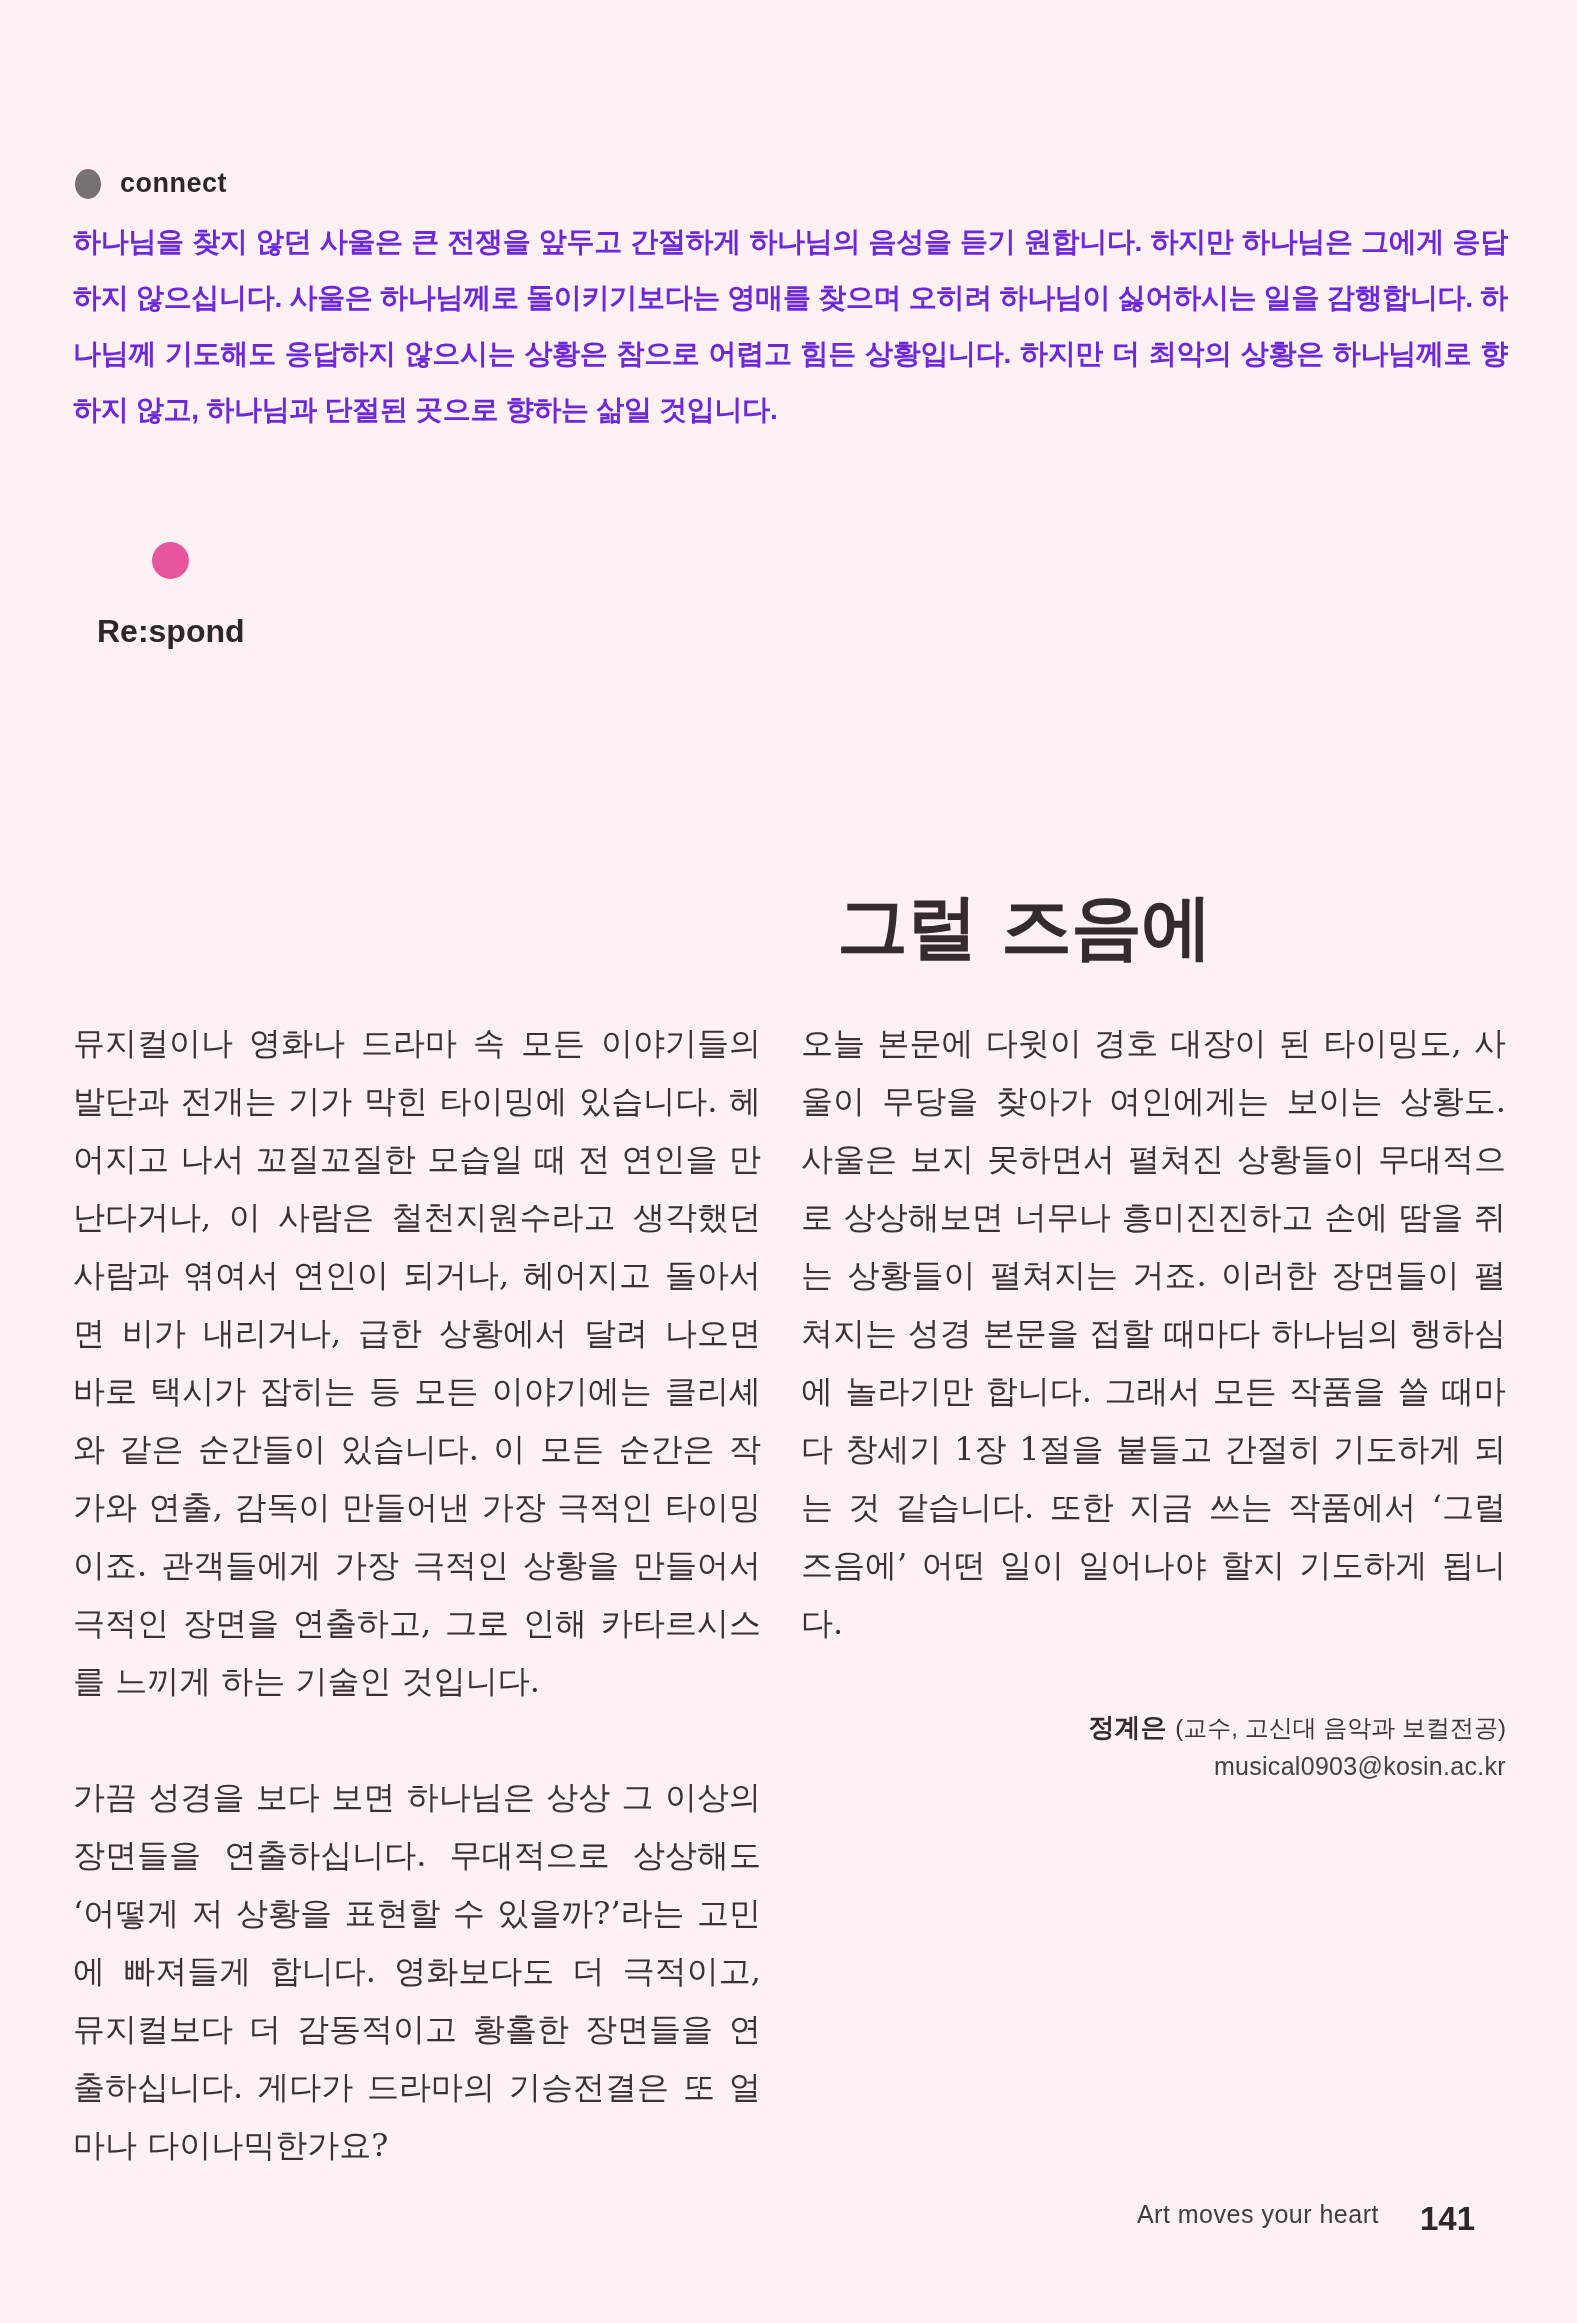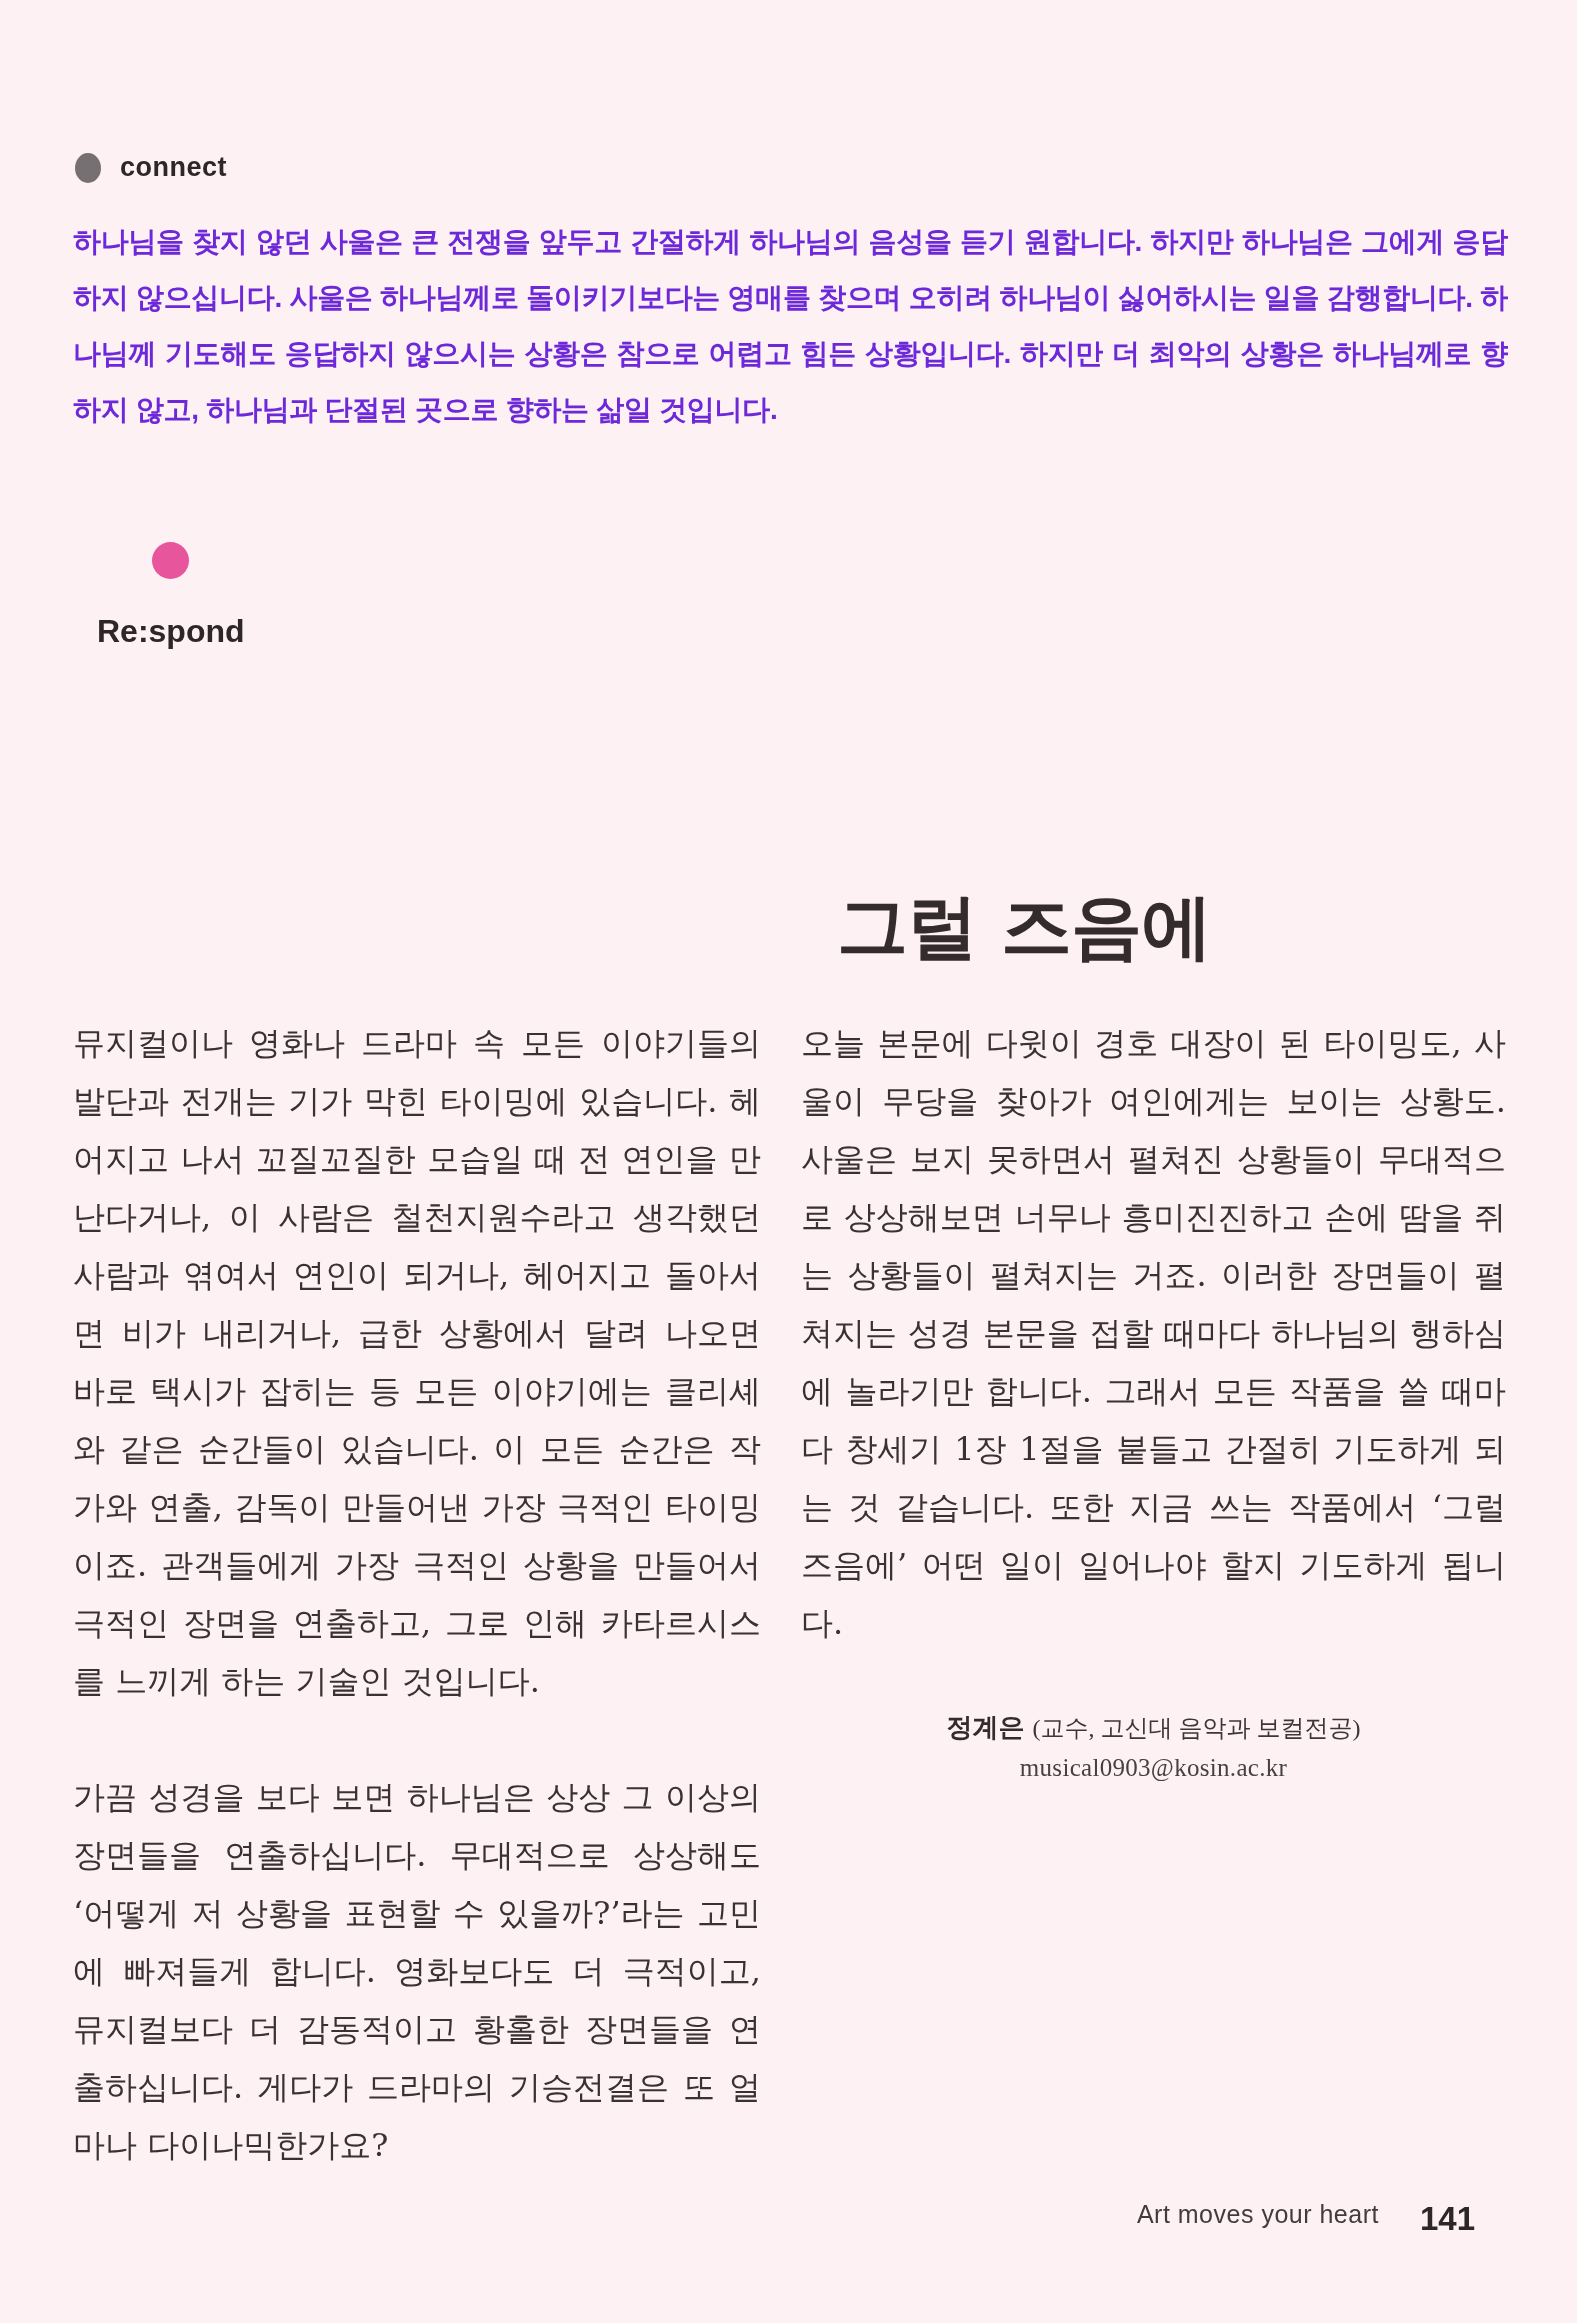--- a/index.html
+++ b/index.html
@@ -7,21 +7,21 @@
     position:relative;
     width:1578px;height:2324px;
     background:#fdf1f4;
     font-family:"Liberation Sans",sans-serif;
     color:#3a3132;
     overflow:hidden;
   }
   
   .section-header{position:absolute;display:flex;align-items:center;}
   .bullet{border-radius:50%;flex:0 0 auto;}
-  .connect-header{left:75px;top:152px;gap:19px;}
+  .connect-header{left:75px;top:168px;gap:19px;}
   .connect-header .bullet{width:26px;height:30px;background:#767072;}
   .connect-header .label{font-size:27px;font-weight:700;color:#2e2728;letter-spacing:0.5px;}
   .connect-body{
     position:absolute;left:73px;top:214px;width:1435px;
     font-size:28px;line-height:56px;text-align:justify;
     color:#6d28d9;letter-spacing:-0.3px;font-weight:bold;
   }
   
   .respond-header{left:97px;top:542px;gap:34px;flex-direction:column;}
   .respond-header .bullet{width:37px;height:37px;background:#e7559c;}
@@ -40,22 +40,22 @@
     font-size:32px;line-height:58px;text-align:justify;
     color:#3a3132;
   }
   .col p{margin:0 0 58px 0;}
   .col p:last-of-type{margin-bottom:0;}
   .col-left{left:73px;width:688px;}
   .col-right{left:801px;width:705px;}
   
   .author-block{
     margin-top:54px;
-    font-family:Liberation Serif, serif;
-    text-align:center;line-height:39px;
+    font-family:Liberation Sans, sans-serif;
+    text-align:right;line-height:39px;
   }
   .author-name{font-size:26px;font-weight:700;color:#332b2c;}
   .author-affiliation{font-size:24px;font-weight:400;color:#3e3536;}
   .author-email{font-size:25px;color:#474041;letter-spacing:0.3px;}
   
   .footer{
     position:absolute;top:2200px;right:103px;
     display:flex;align-items:flex-start;gap:41px;
   }
   .running-title{font-size:25px;color:#453b3c;letter-spacing:0.5px;}

